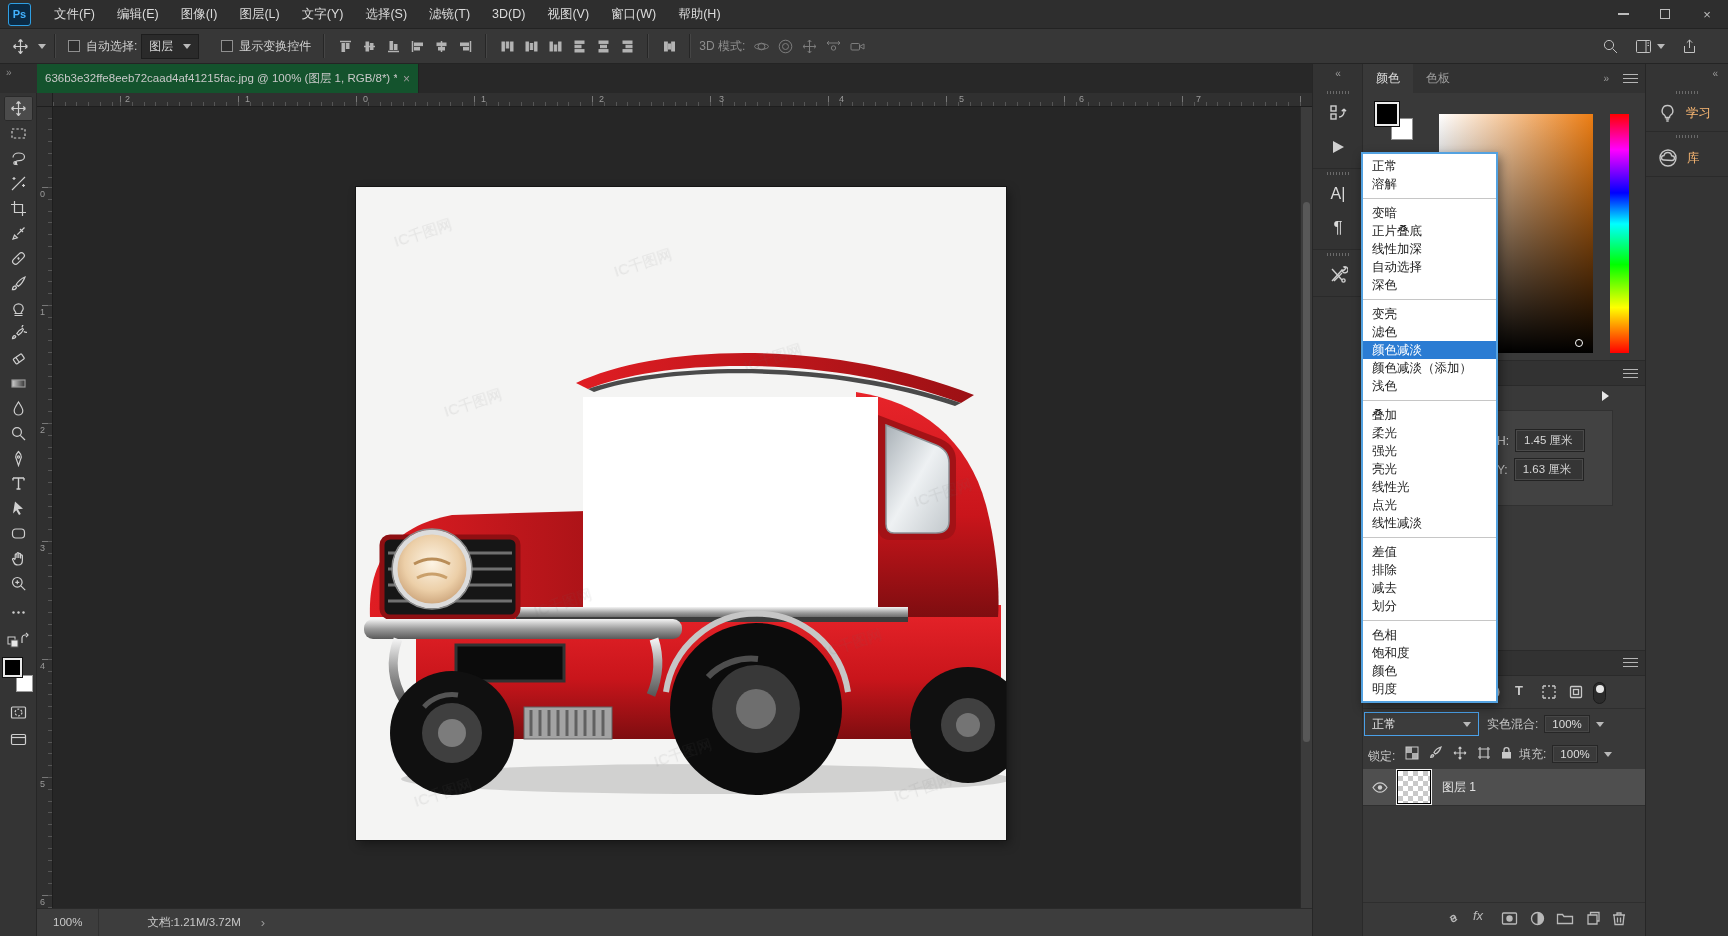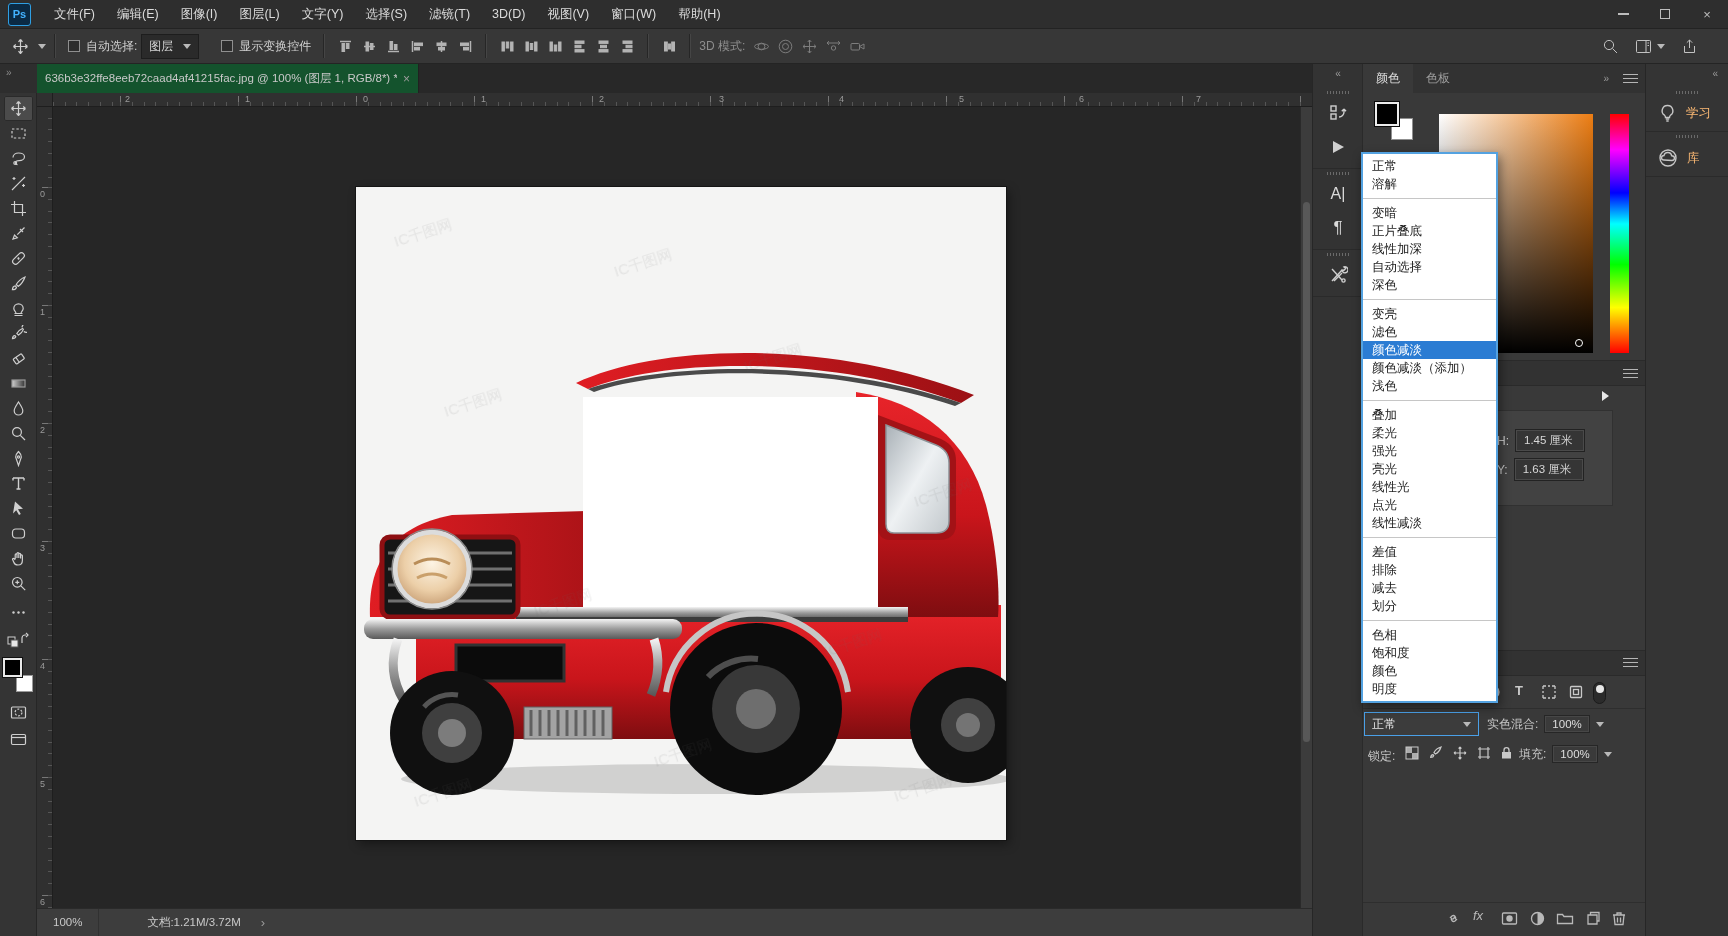--- a/index.html
+++ b/index.html
@@ -712,20 +712,30 @@
           <rect x="2" y="6" width="9" height="6.5" fill="#c9c9c9" stroke="none"></rect>
           <path d="M4 6V4.2a2.5 2.5 0 015 0V6"></path>
         </svg>
       </span>
     <div class="lp-field" style="left:156px;top:681px">
       <span class="lp-label" style="position:static">填充:</span>
       <span class="valbox">100%</span>
       <span class="carat"></span>
     </div>
 
+    <div class="lrow" style="top:705px;background:#4f4f4f">
+      <span class="eye">
+          <svg width="16" height="11" viewBox="0 0 16 11">
+            <path d="M1 5.5C3.4 1.8 6 .8 8 .8s4.6 1 7 4.7C12.6 9.2 10 10.2 8 10.2S3.4 9.2 1 5.5z" fill="none" stroke="#cdcdcd" stroke-width="1.2"></path>
+            <circle cx="8" cy="5.5" r="2.2" fill="#cdcdcd"></circle>
+          </svg>
+        </span>
+      <div class="lthumb checker"></div>
+      <span class="lname">图层 1</span>
+    </div>
 
     <div style="position:absolute;left:0;top:838px;width:283px;border-top:1px solid #2e2e2e;height:34px"></div>
     <span class="lb-ico" style="left:82px">
         <svg width="17" height="17" viewBox="0 0 17 17">
           <path d="M7.5 9.5L10 7M5 8l2-2a2.3 2.3 0 013.2 3.2M12 9l-2 2a2.3 2.3 0 01-3.2-3.2"></path>
         </svg>
       </span>
     <span class="lb-ico" style="left:110px;font-style:italic;color:#b9b9b9;font-size:13px;top:844px">fx</span>
     <span class="lb-ico" style="left:138px">
         <svg width="17" height="17" viewBox="0 0 17 17">

